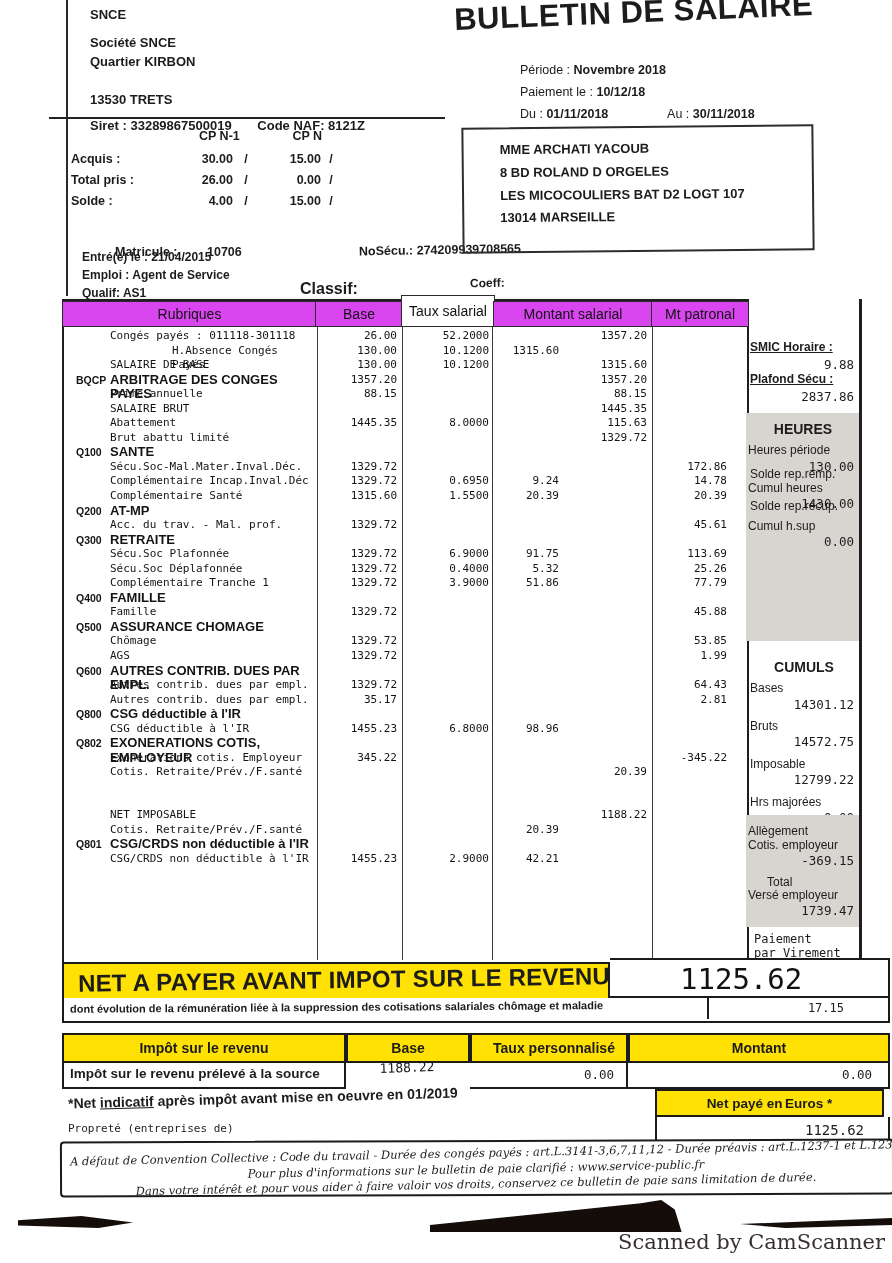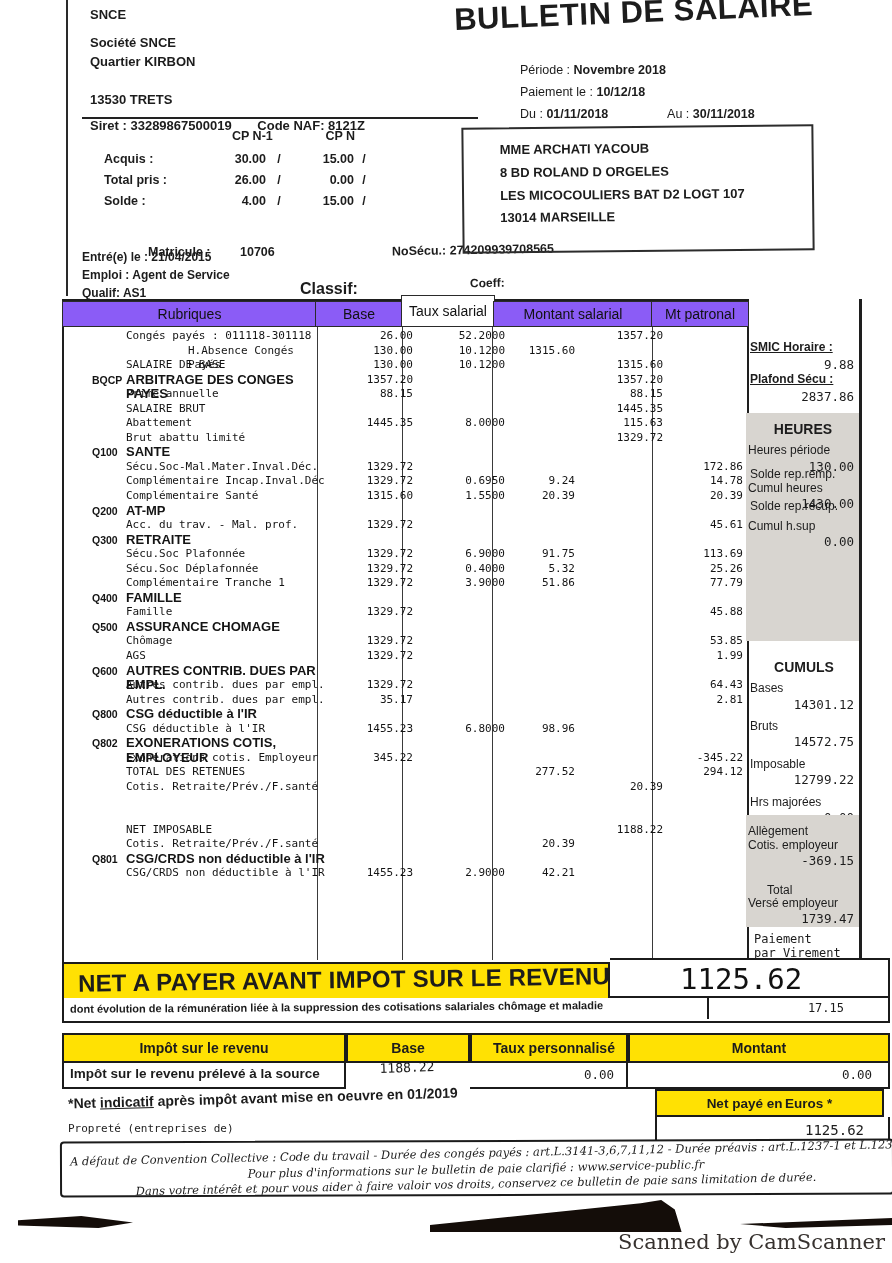--- a/index.html
+++ b/index.html
@@ -16,21 +16,21 @@
   #employer .l1{font-size:13px;margin-bottom:14px;}
   #employer .l2{margin-bottom:4px;}
   #employer .l3{margin-bottom:24px;}
   #employer .l4{margin-bottom:12px;}
   #title{left:455px;top:2px;width:430px;font-size:31px;font-weight:bold;letter-spacing:.5px;
          transform:rotate(-2.4deg);transform-origin:left bottom;white-space:nowrap;}
   #period-block{left:520px;top:60px;font-size:12.5px;line-height:1.75;}
   #period-block .val{font-weight:bold;}
 
   
-  #cp-box{left:82px;top:117px;width:396px;height:178px;border-top:2px solid #222;}
+  #cp-box{left:49px;top:117px;width:396px;height:178px;border-top:2px solid #222;}
   #cp-head{left:150px;top:10px;font-size:12.5px;font-weight:bold;}
   #cp-head span{display:inline-block;width:90px;}
   #leave-rows{left:22px;top:30px;font-size:12.5px;font-weight:bold;width:360px;}
   .leave-row{display:grid;grid-template-columns:100px 62px 26px 62px 20px;line-height:21px;}
   .lv-sep{text-align:center;}
   #matricule-row{left:22px;top:126px;font-size:12.5px;font-weight:bold;width:520px;padding-left:44px;}
   #matricule-row .v{display:inline-block;margin-left:26px;}
   #nosecu{left:310px;top:124px;font-size:12.5px;font-weight:bold;transform:rotate(-1deg);white-space:nowrap;}
 
   
@@ -38,28 +38,28 @@
            transform:rotate(-.6deg);}
   #emp-lines{left:500px;top:138px;font-size:13px;font-weight:bold;line-height:1.75;transform:rotate(-.5deg);}
 
   
   #job{left:82px;top:248px;font-size:12px;font-weight:bold;line-height:1.5;}
   #classif{left:300px;top:280px;font-size:16px;font-weight:bold;text-align:center;}
   #coeff{left:470px;top:276px;font-size:12px;font-weight:bold;transform:rotate(-1deg);}
 
   
   #table{left:62px;top:299px;width:683px;height:661px;border:2px solid #1e1e1e;background:#fff;}
-  .hcell{position:absolute;top:0;height:26px;background:#8b5cf6;border:1.5px solid #2a2a2a;
+  .hcell{position:absolute;top:0;height:26px;background:#d946ef;border:1.5px solid #2a2a2a;
          box-sizing:border-box;font-size:14px;text-align:center;line-height:24px;color:#111;}
   #h-rub{left:-2px;width:255px;}
   #h-base{left:251px;width:88px;}
   #h-taux{left:337px;width:94px;top:-6px;height:32px;background:#fff;line-height:30px;}
   #h-mont{left:429px;width:160px;}
   #h-pat{left:587px;width:98px;}
-  #tbody{position:absolute;left:0;top:28px;width:683px;padding-left:16px;}
+  #tbody{position:absolute;left:0;top:28px;width:683px;}
   .trow{display:grid;grid-template-columns:46px 207px 85px 92px 70px 88px 95px;
         height:14.55px;line-height:14.55px;font-family:"DejaVu Sans Mono",monospace;
         font-size:11px;color:#141414;}
   .trow.spacer{height:28px;}
   .trow .c-code{padding-left:12px;font-family:"Liberation Sans",sans-serif;font-weight:bold;font-size:10.5px;}
   .trow.section .c-label{font-family:"Liberation Sans",sans-serif;font-weight:bold;font-size:13px;}
   .trow .ind2{padding-left:62px;}
   .trow .num{padding-right:5px;}
   .trow .c-pat{padding-right:20px;}
   .vline{position:absolute;top:26px;width:1px;height:633px;background:#3a3a3a;}
@@ -493,29 +493,20 @@
           <span class="c-pat num"></span>
         </div>
         <div class="trow">
           <span class="c-code"></span>
           <span class="c-label">Exonérations cotis. Employeur</span>
           <span class="c-base num">345.22</span>
           <span class="c-taux num"></span>
           <span class="c-m1 num"></span>
           <span class="c-m2 num"></span>
           <span class="c-pat num">-345.22</span>
-        </div>
-        <div class="trow">
-          <span class="c-code"></span>
-          <span class="c-label">TOTAL DES RETENUES</span>
-          <span class="c-base num"></span>
-          <span class="c-taux num"></span>
-          <span class="c-m1 num">277.52</span>
-          <span class="c-m2 num"></span>
-          <span class="c-pat num">294.12</span>
         </div>
         <div class="trow">
           <span class="c-code"></span>
           <span class="c-label">Cotis. Retraite/Prév./F.santé</span>
           <span class="c-base num"></span>
           <span class="c-taux num"></span>
           <span class="c-m1 num"></span>
           <span class="c-m2 num">20.39</span>
           <span class="c-pat num"></span>
         </div>
@@ -613,21 +604,21 @@
           <div class="sb-item">
             <div class="sb-lab">Hrs majorées</div>
             <div class="sb-val">0.00</div>
           </div>
         </div>
     </div>
     <div class="graybox" id="allg-box">
       <div class="sb2">Allègement</div>
       <div class="sb2">Cotis. employeur</div>
       <div class="sb-val">-369.15</div>
-      <div class="sb2" style="margin-top:16px;padding-left:21px;">Total</div>
+      <div class="sb2" style="margin-top:8px;padding-left:21px;">Total</div>
       <div class="sb2">Versé employeur</div>
       <div class="sb-val">1739.47</div>
     </div>
     <div id="paiement">
       <div>Paiement</div>
       <div>par Virement</div>
     </div>
   </div>
   <div id="sidebar-rule" class="abs"></div>
 

